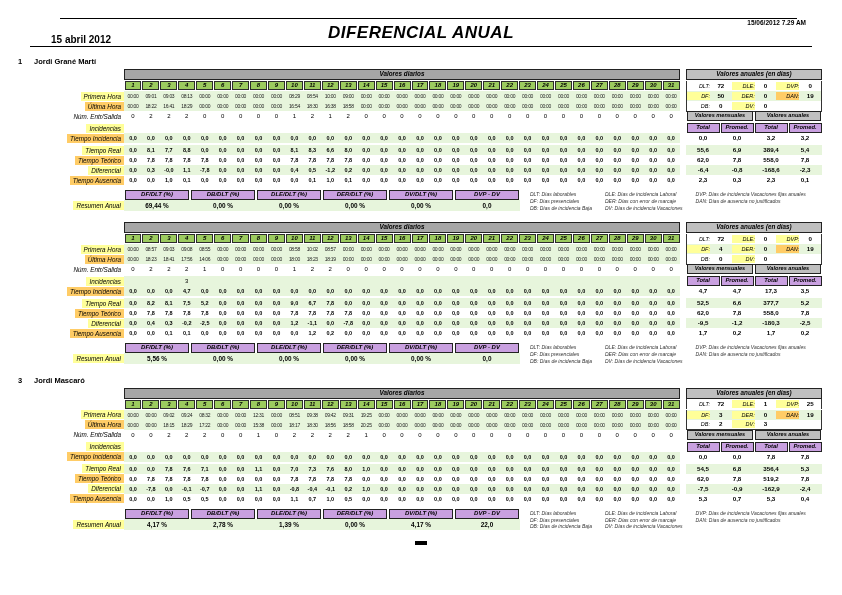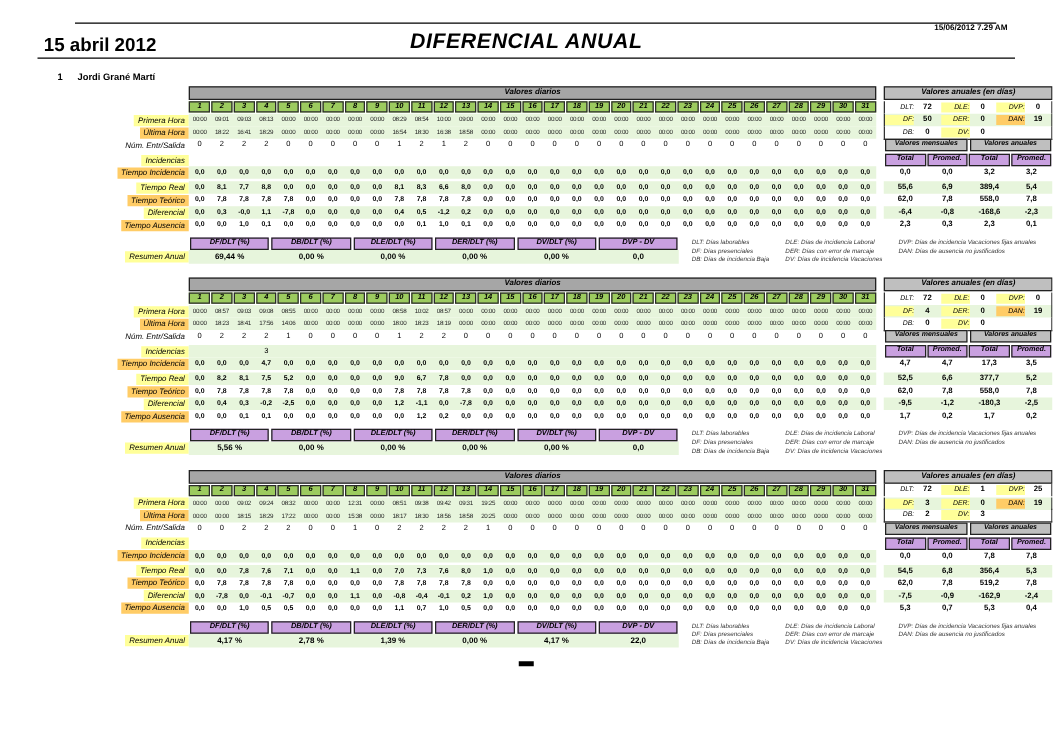--- a/index.html
+++ b/index.html
@@ -1,21 +1,21 @@
 <!DOCTYPE html>
 <html><head>
 <meta charset="utf-8">
 <style>
   html,body{margin:0;padding:0;background:#fff;}
   body{width:842px;height:595px;overflow:hidden;font-family:"Liberation Sans",sans-serif;color:#000;}
-  .content{padding-left:40px;}
+  .content{padding-left:12px;}
   
   .topline{margin:18px 45px 0 60px;border-top:1.5px solid #000;}
   .hdr{position:relative;height:27px;margin:0 30px;}
-  .hdr-date{position:absolute;left:5px;bottom:1px;font-size:15px;font-weight:bold;}
+  .hdr-date{position:absolute;left:21px;bottom:1px;font-size:10px;font-weight:bold;}
   .hdr-title{text-align:center;font-size:17px;font-weight:bold;font-style:italic;letter-spacing:.5px;padding-top:4px;}
   .hdr-stamp{position:absolute;right:6px;top:0;font-size:6.5px;font-weight:bold;}
   .botline{margin:0 30px 10px 30px;border-top:1.5px solid #000;}
   
   .section{margin-bottom:11px;}
   .sec-name{font-weight:bold;font-size:7.5px;margin:0 0 3px 6px;}
   .sec-num{display:inline-block;width:16px;}
   .row{display:flex;height:10px;align-items:center;}
   .h11{height:11px;}
   .gap2{height:2px;}
@@ -1111,20 +1111,21 @@
           </div>
       <div class="legcol">
             <div class="leg">DVP: Días de incidencia Vacaciones fijas anuales</div>
             <div class="leg">DAN: Días de ausencia no justificados</div>
           </div>
     </div>
   </div>
 </div>
 
 <div class="section">
+  <div class="sec-name"><span class="sec-num">3</span><span>Jordi Mascaró</span></div>
 
   <div class="row h11">
     <div class="lblcol"></div>
     <div class="dayscol">
           <div class="bar">Valores diarios</div>
         </div>
     <div class="rightcol">
           <div class="bar bar2">Valores anuales (en días)</div>
         </div>
   </div>

